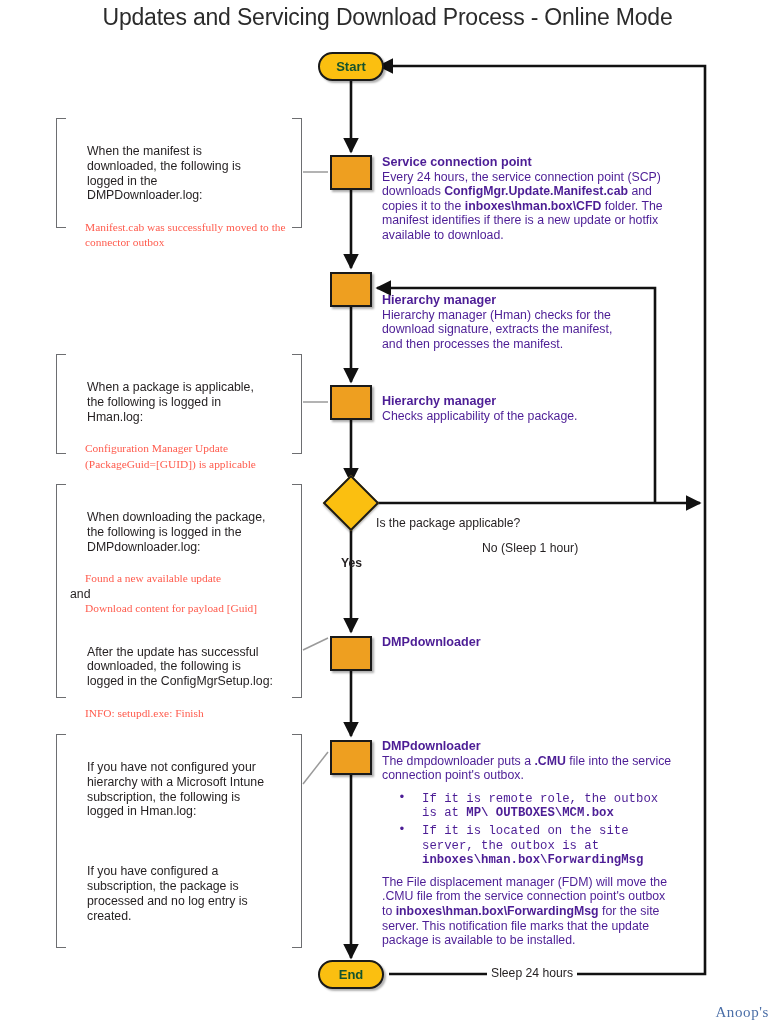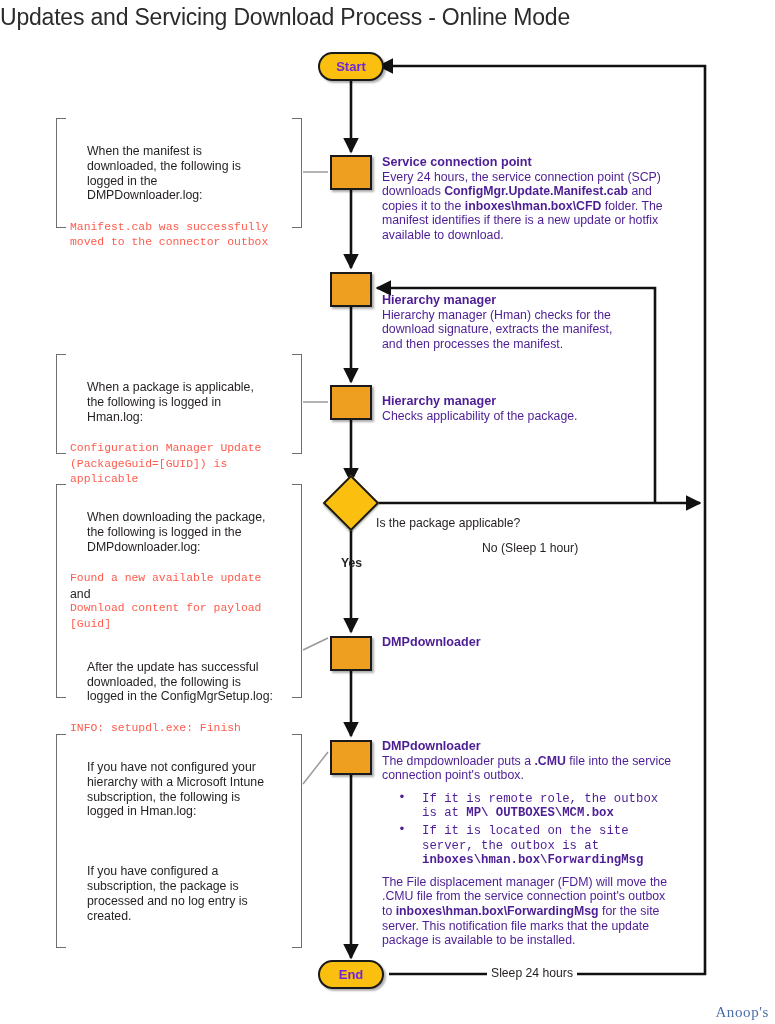--- a/index.html
+++ b/index.html
@@ -19,21 +19,21 @@
     overflow: hidden;
     background: #ffffff;
   }
 
   
   .title {
     position: absolute;
     left: 0;
     top: 4px;
     width: 775px;
-    text-align: left;
+    text-align: center;
     font-size: 23px;
     font-weight: 400;
     letter-spacing: -0.2px;
     color: #2b2b2b;
     font-family: "Liberation Sans", sans-serif;
   }
 
   
   #wires {
     position: absolute;
@@ -46,21 +46,21 @@
 
   
   .node {
     position: absolute;
     box-sizing: border-box;
   }
   .terminator {
     background: #fbbf10;
     border: 2.5px solid #1a1a1a;
     border-radius: 18px;
-    color: #6d28d9;
+    color: #14532d;
     font-size: 13px;
     font-weight: bold;
     display: flex;
     align-items: center;
     justify-content: center;
     box-shadow: 2px 2px 2px rgba(0,0,0,0.30);
   }
   .procbox {
     background: #ee9f20;
     border: 2.5px solid #1a1a1a;
@@ -131,24 +131,25 @@
     left: 0;
     border-left: 1.6px solid #6d6e71;
   }
   .note .bracket-r {
     right: 0;
     border-right: 1.6px solid #6d6e71;
   }
   .note p { margin: 17px; }
   .note .code {
     color: #ff5b4d;
-    font-family: Liberation Mono, monospace;
+    font-family: Liberation Serif, serif;
     font-size: 11.4px;
     line-height: 15.2px;
     display: block;
+    margin-left: 15px;
   }
   .note .gap { display: block; height: 11px; }
 
   
   .elabel {
     position: absolute;
     font-size: 12.2px;
     color: #231f20;
     background: #ffffff;
     padding: 0 4px;

